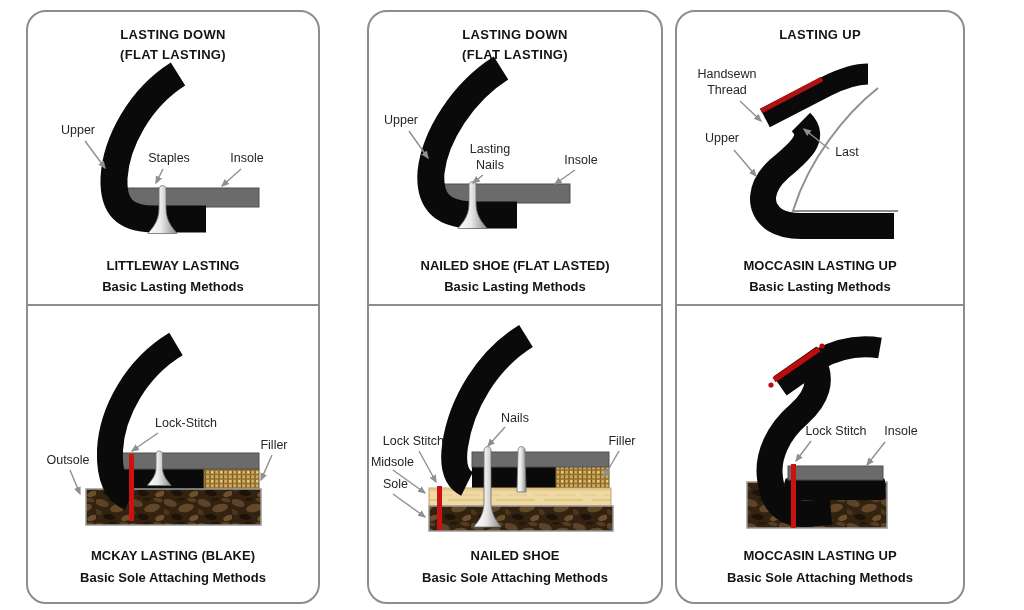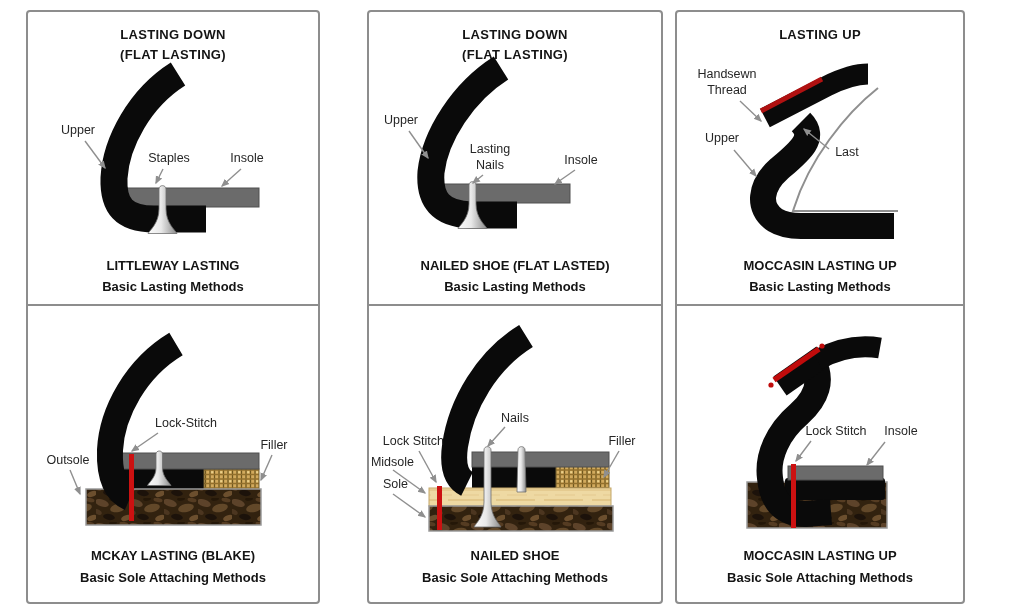--- a/index.html
+++ b/index.html
@@ -1,19 +1,19 @@
 <!DOCTYPE html>
 <html><head>
 <meta charset="utf-8">
 <style>
   html,body{margin:0;padding:0;background:#ffffff;}
   body{width:1024px;height:610px;position:relative;overflow:hidden;
        font-family:"Liberation Sans",sans-serif;}
   .col{position:absolute;top:10px;height:590px;background:#fff;
-       border:2px solid #8d8d8d;border-radius:4px;}
+       border:2px solid #8d8d8d;border-radius:20px;}
   .col-1{left:26px;width:290px;}
   .col-2{left:367px;width:292px;}
   .col-3{left:675px;width:286px;}
   .divider{position:absolute;top:292px;left:0;right:0;height:0;
            border-top:2px solid #8d8d8d;}
   .cell{position:absolute;left:0;right:0;}
   .cell-top{top:0;height:292px;}
   .cell-bot{top:294px;height:292px;}
   .cell svg{display:block;width:100%;height:100%;}
   svg text{font-family:"Liberation Sans",sans-serif;}

